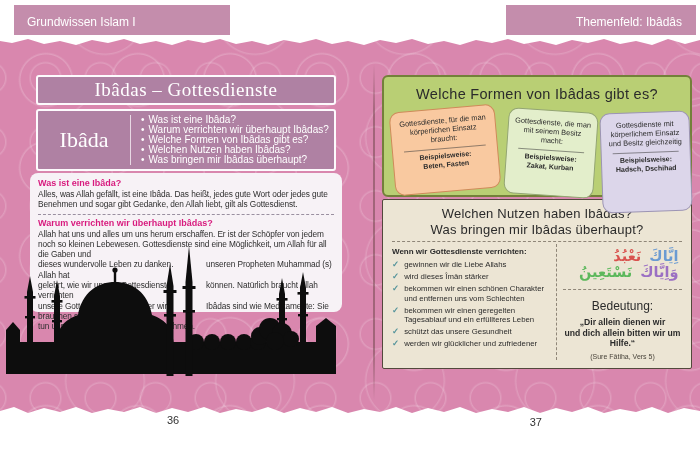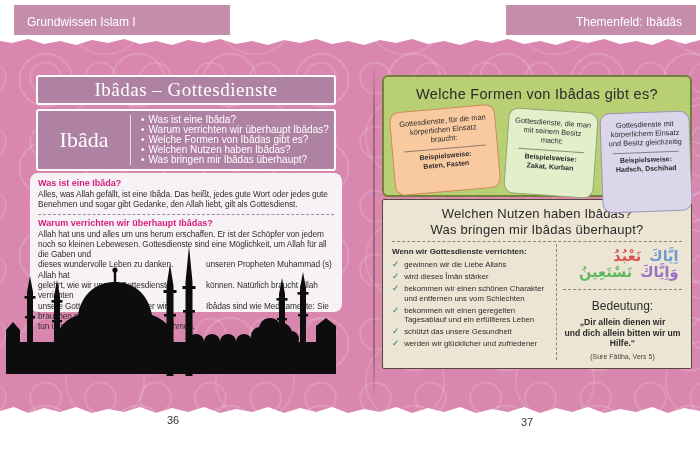--- a/index.html
+++ b/index.html
@@ -48,21 +48,21 @@
   .ibody { color:#2e2e2e; font-size:8.3px; line-height:10.3px; letter-spacing:-.1px; }
   .idash { border-top:1px dashed #9a8fa0; margin:4px 0 3px 0; }
   .wrap-row { display:flex; }
   .wrap-row .wl { width:152px; }
   .wrap-row .wr { margin-left:16px; flex:1; }
 
   .mosque { left:0; top:194px; width:370px; height:146px; z-index:5; pointer-events:none; }
 
   .pagenum { position:absolute; color:#333; font-size:11px; }
   .pn-left  { left:158px; top:414px; width:30px; text-align:center; }
-  .pn-right { left:512px; top:416px; width:30px; text-align:center; }
+  .pn-right { left:512px; top:416px; width:30px; text-align:right; }
 
   
   .forms-box { left:382px; top:39px; width:310px; height:122px; background:#b9cf74;
     border:2px solid #73803a; border-radius:6px; z-index:1; }
   .forms-title { margin-top:9px; text-align:center; color:#2b2b2b; font-size:14.5px; letter-spacing:.3px; }
   .card { position:absolute; border-radius:10px; padding:7px 5px 4px 5px; text-align:center;
     color:#2b2b2b; z-index:3; }
   .card .ctext { font-size:7.4px; line-height:9px; }
   .card .cdiv { border-top:1px solid rgba(60,60,60,.55); margin:5px 6px 3px 6px; }
   .card .clabel { font-size:7px; font-weight:bold; line-height:8.5px; }

